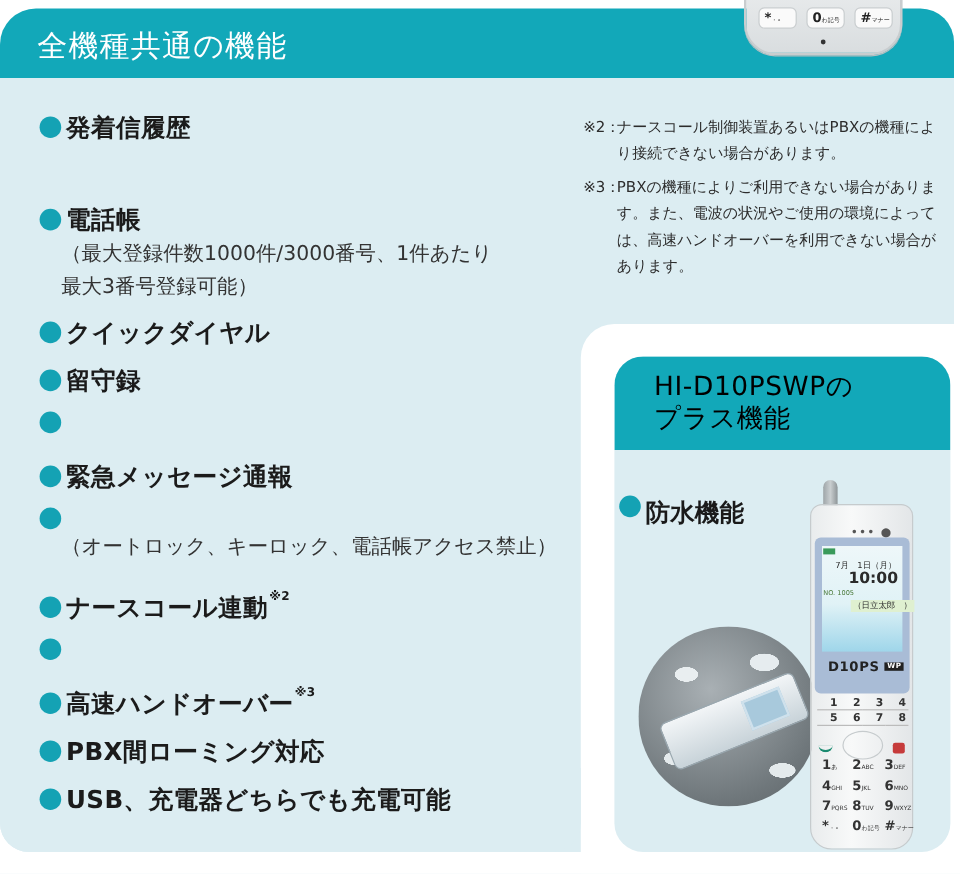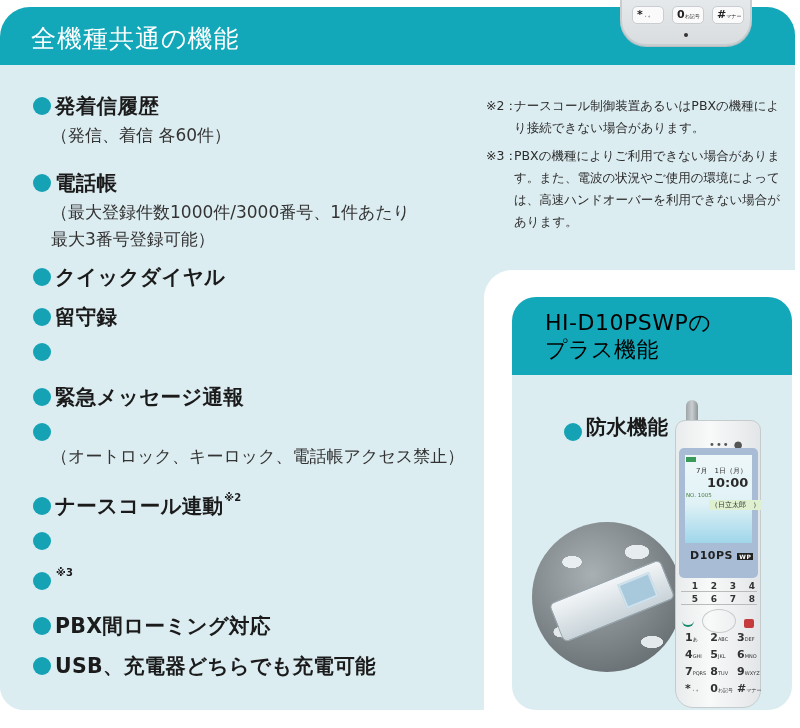--- a/index.html
+++ b/index.html
@@ -56,21 +56,21 @@
     background: #dcedf2; border-radius: 24px 24px 24px 24px; overflow: hidden;
   }
   .card-head {
     position: absolute; left: 0; top: 0; width: 280px; height: 78px;
     background: #12a8b9;
   }
   .card-title {
     position: absolute; left: 33px; top: 12px; color: #000000;
     font-size: 22px; line-height: 27px; letter-spacing: 0.5px;
   }
-  .card-feature { position: absolute; left: 564px; top: 413px; display: flex; align-items: flex-end; font-size: 20.5px; font-weight: bold; }
+  .card-feature { position: absolute; left: 516px; top: 413px; display: flex; align-items: flex-start; font-size: 20.5px; font-weight: bold; }
 
   
   .water-photo {
     position: absolute; left: 532px; top: 522px; width: 150px; height: 150px; border-radius: 50%;
     background:
       radial-gradient(ellipse 16px 10px at 40px 40px, #e9eef0 60%, transparent 62%),
       radial-gradient(ellipse 20px 12px at 105px 30px, #e6ecef 60%, transparent 62%),
       radial-gradient(ellipse 18px 10px at 120px 120px, #e4eaec 60%, transparent 62%),
       radial-gradient(ellipse 14px 9px at 30px 110px, #e4eaec 60%, transparent 62%),
       radial-gradient(circle at 40% 35%, #a9b0b4, #6f777b 70%, #5a6165);
@@ -146,21 +146,20 @@
 <div class="main-panel"></div>
 <div class="cutout"></div>
 <div class="left-bottom-round"></div>
 
 <div class="features">
   <div class="feature" style="top:0px">
     <div class="feature-main">
         <span class="bullet"></span>
         <span>発着信履歴</span>
       </div>
-    <div class="feature-note">（発信、着信 各60件）</div>
   </div>
   <div class="feature" style="top:77px">
     <div class="feature-main">
         <span class="bullet"></span>
         <span>電話帳</span>
       </div>
     <div class="feature-note" style="margin-top:2px">
       <div>（最大登録件数1000件/3000番号、1件あたり</div>
       <div>最大3番号登録可能）</div>
     </div>
@@ -202,20 +201,21 @@
       </div>
   </div>
   <div class="feature" style="top:440px">
     <div class="feature-main">
         <span class="bullet"></span>
       </div>
   </div>
   <div class="feature" style="top:480px">
     <div class="feature-main">
         <span class="bullet"></span>
+        <span>高速ハンドオーバー</span>
         <span class="sup">※3</span>
       </div>
   </div>
   <div class="feature" style="top:520px">
     <div class="feature-main">
         <span class="bullet"></span>
         <span>PBX間ローミング対応</span>
       </div>
   </div>
   <div class="feature" style="top:560px">

